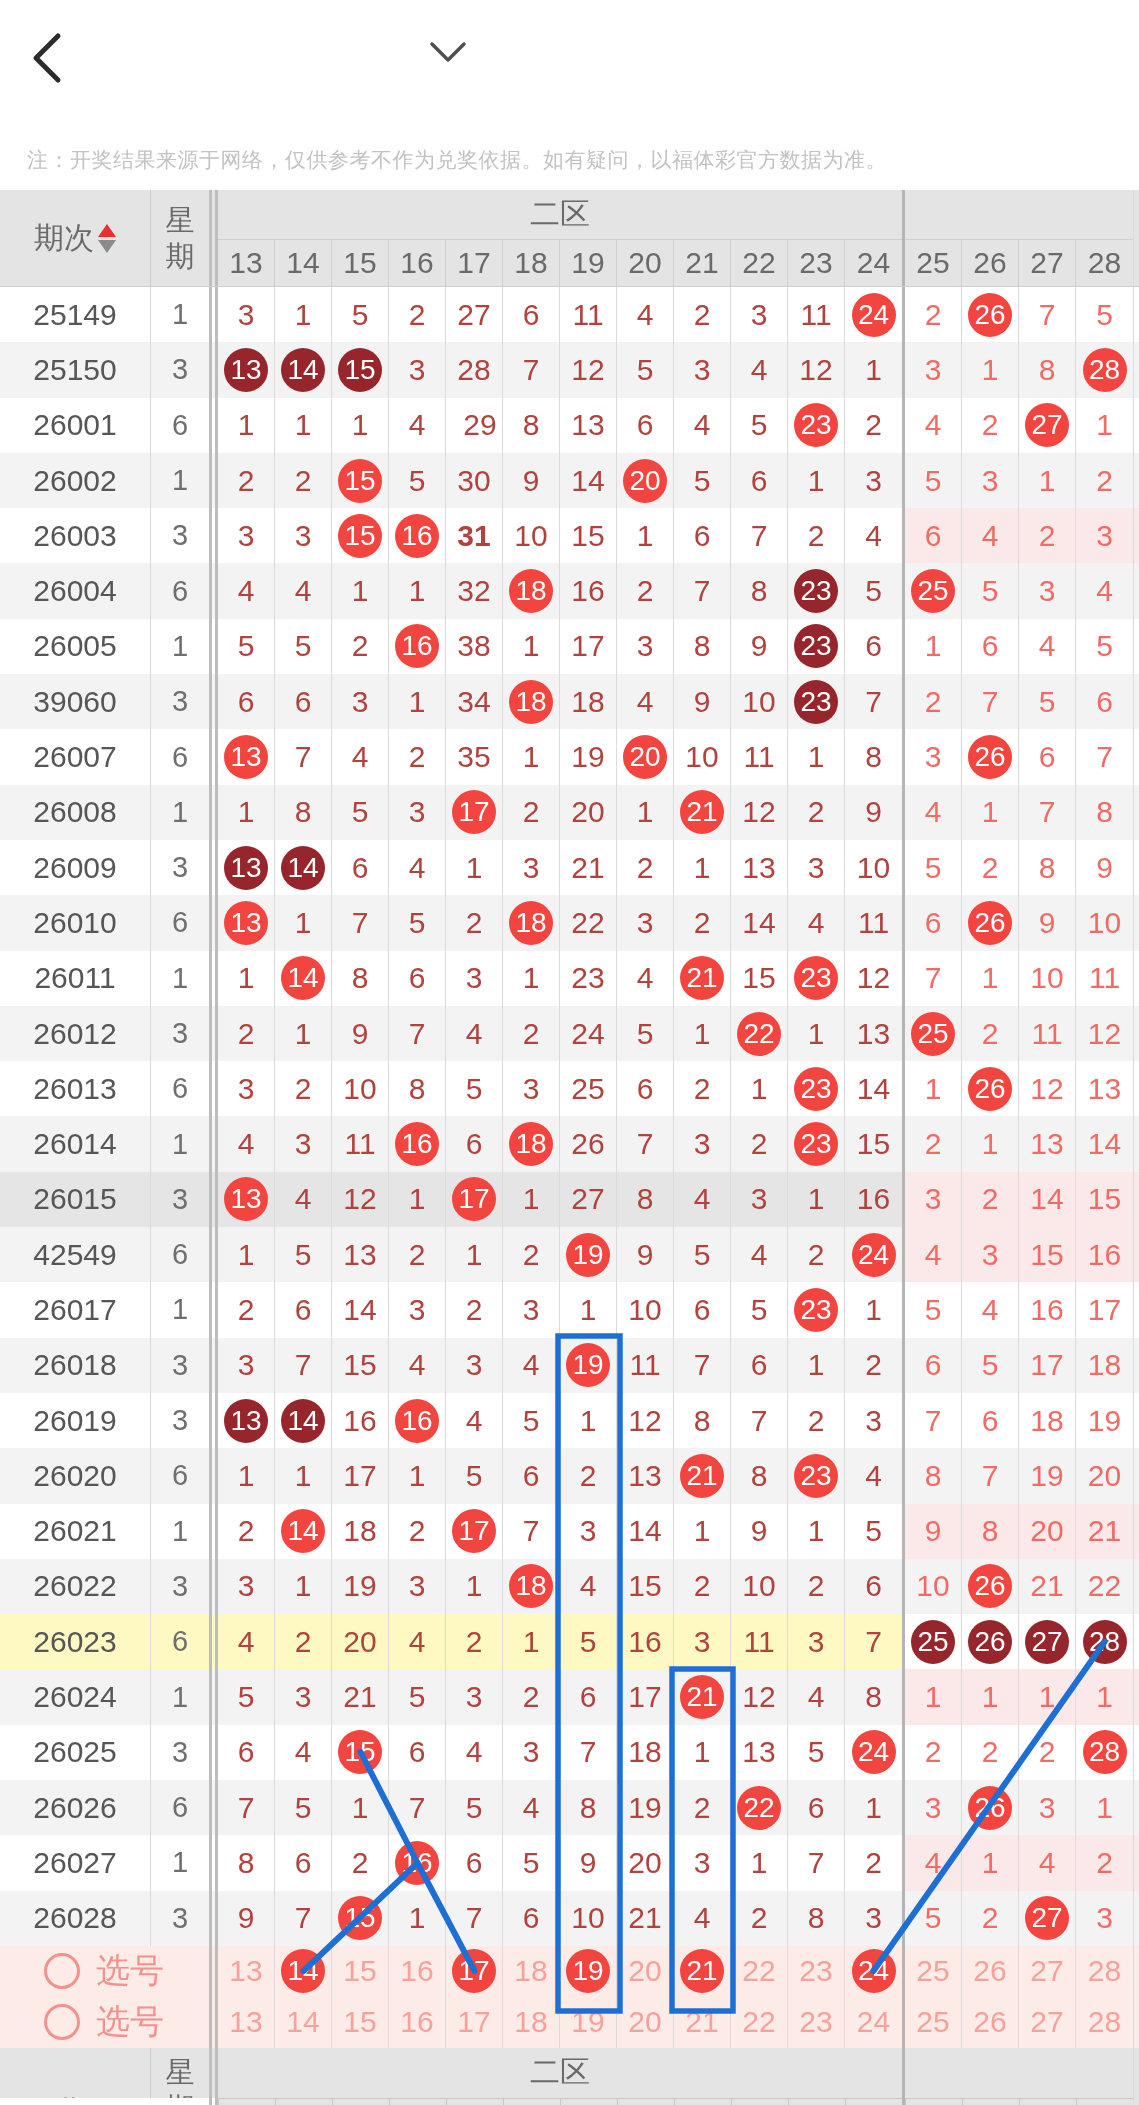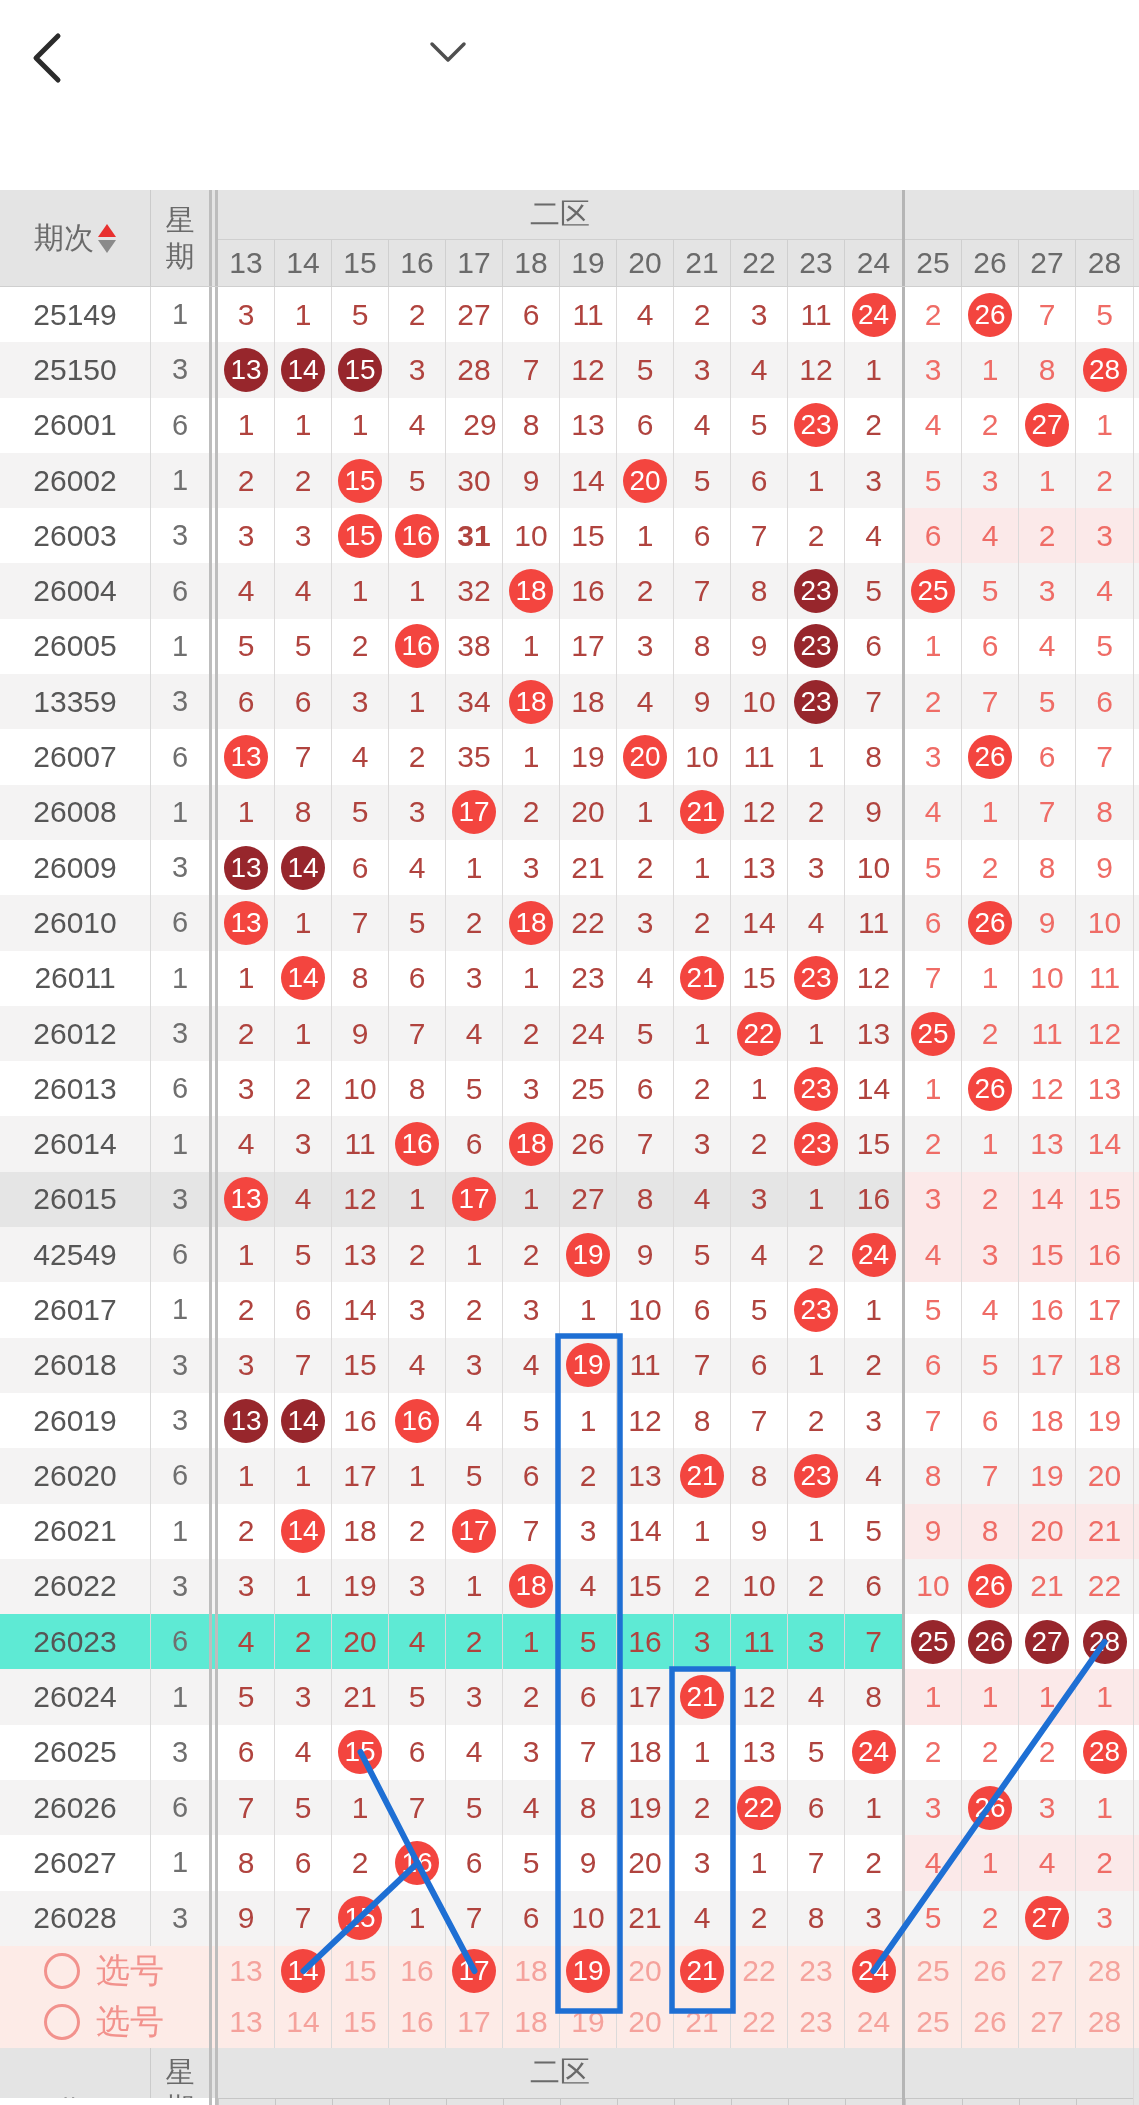--- a/index.html
+++ b/index.html
@@ -79,20 +79,21 @@
 
   <div class="app-bar">
     <svg class="back-svg" width="40" height="52" viewBox="0 0 40 52">
       <path d="M30 4 L8 26 L30 48" fill="none" stroke="#2b2b2b" stroke-width="5" stroke-linecap="round" stroke-linejoin="round"></path>
     </svg>
     <svg class="dd-svg" width="44" height="26" viewBox="0 0 44 26">
       <path d="M6 4 L22 20 L38 4" fill="none" stroke="#4f4f4f" stroke-width="3.5" stroke-linecap="round" stroke-linejoin="round"></path>
     </svg>
   </div>
 
+  <div class="note">注：开奖结果来源于网络，仅供参考不作为兑奖依据。如有疑问，以福体彩官方数据为准。</div>
 
   <div id="table">
       <div class="flexrow thead">
         <div class="pcell hcell">
           <span style="font-size: 30px;">期次</span>
           <span class="sortarrows">
             <span class="arr-up"></span>
             <span class="arr-down"></span>
           </span>
         </div>
@@ -511,21 +512,21 @@
         </div>
         <div class="cnum">
           <span style="color: rgb(239, 108, 102);">4</span>
         </div>
         <div class="cnum noborder">
           <span style="color: rgb(239, 108, 102);">5</span>
         </div>
         <div class="tail" style="background: rgb(255, 255, 255);"></div>
       </div>
       <div class="flexrow trow" style="background: rgb(244, 243, 243);">
-        <div class="cper">13359</div>
+        <div class="cper">39060</div>
         <div class="cweek">3</div>
         <div class="spacer"></div>
         <div class="cnum">
           <span style="color: rgb(176, 67, 62);">6</span>
         </div>
         <div class="cnum">
           <span style="color: rgb(176, 67, 62);">6</span>
         </div>
         <div class="cnum">
           <span style="color: rgb(176, 67, 62);">3</span>
@@ -1445,21 +1446,21 @@
           <span class="circle" style="background: rgb(243, 69, 63);">26</span>
         </div>
         <div class="cnum">
           <span style="color: rgb(239, 108, 102);">21</span>
         </div>
         <div class="cnum noborder">
           <span style="color: rgb(239, 108, 102);">22</span>
         </div>
         <div class="tail" style="background: rgb(244, 243, 243);"></div>
       </div>
-      <div class="flexrow trow" style="background: #5eead4; text-align: right;">
+      <div class="flexrow trow" style="background: #fef9c3; text-align: right;">
         <div class="cper">26023</div>
         <div class="cweek">6</div>
         <div class="spacer"></div>
         <div class="cnum">
           <span style="color: rgb(176, 67, 62);">4</span>
         </div>
         <div class="cnum">
           <span style="color: rgb(176, 67, 62);">2</span>
         </div>
         <div class="cnum">

